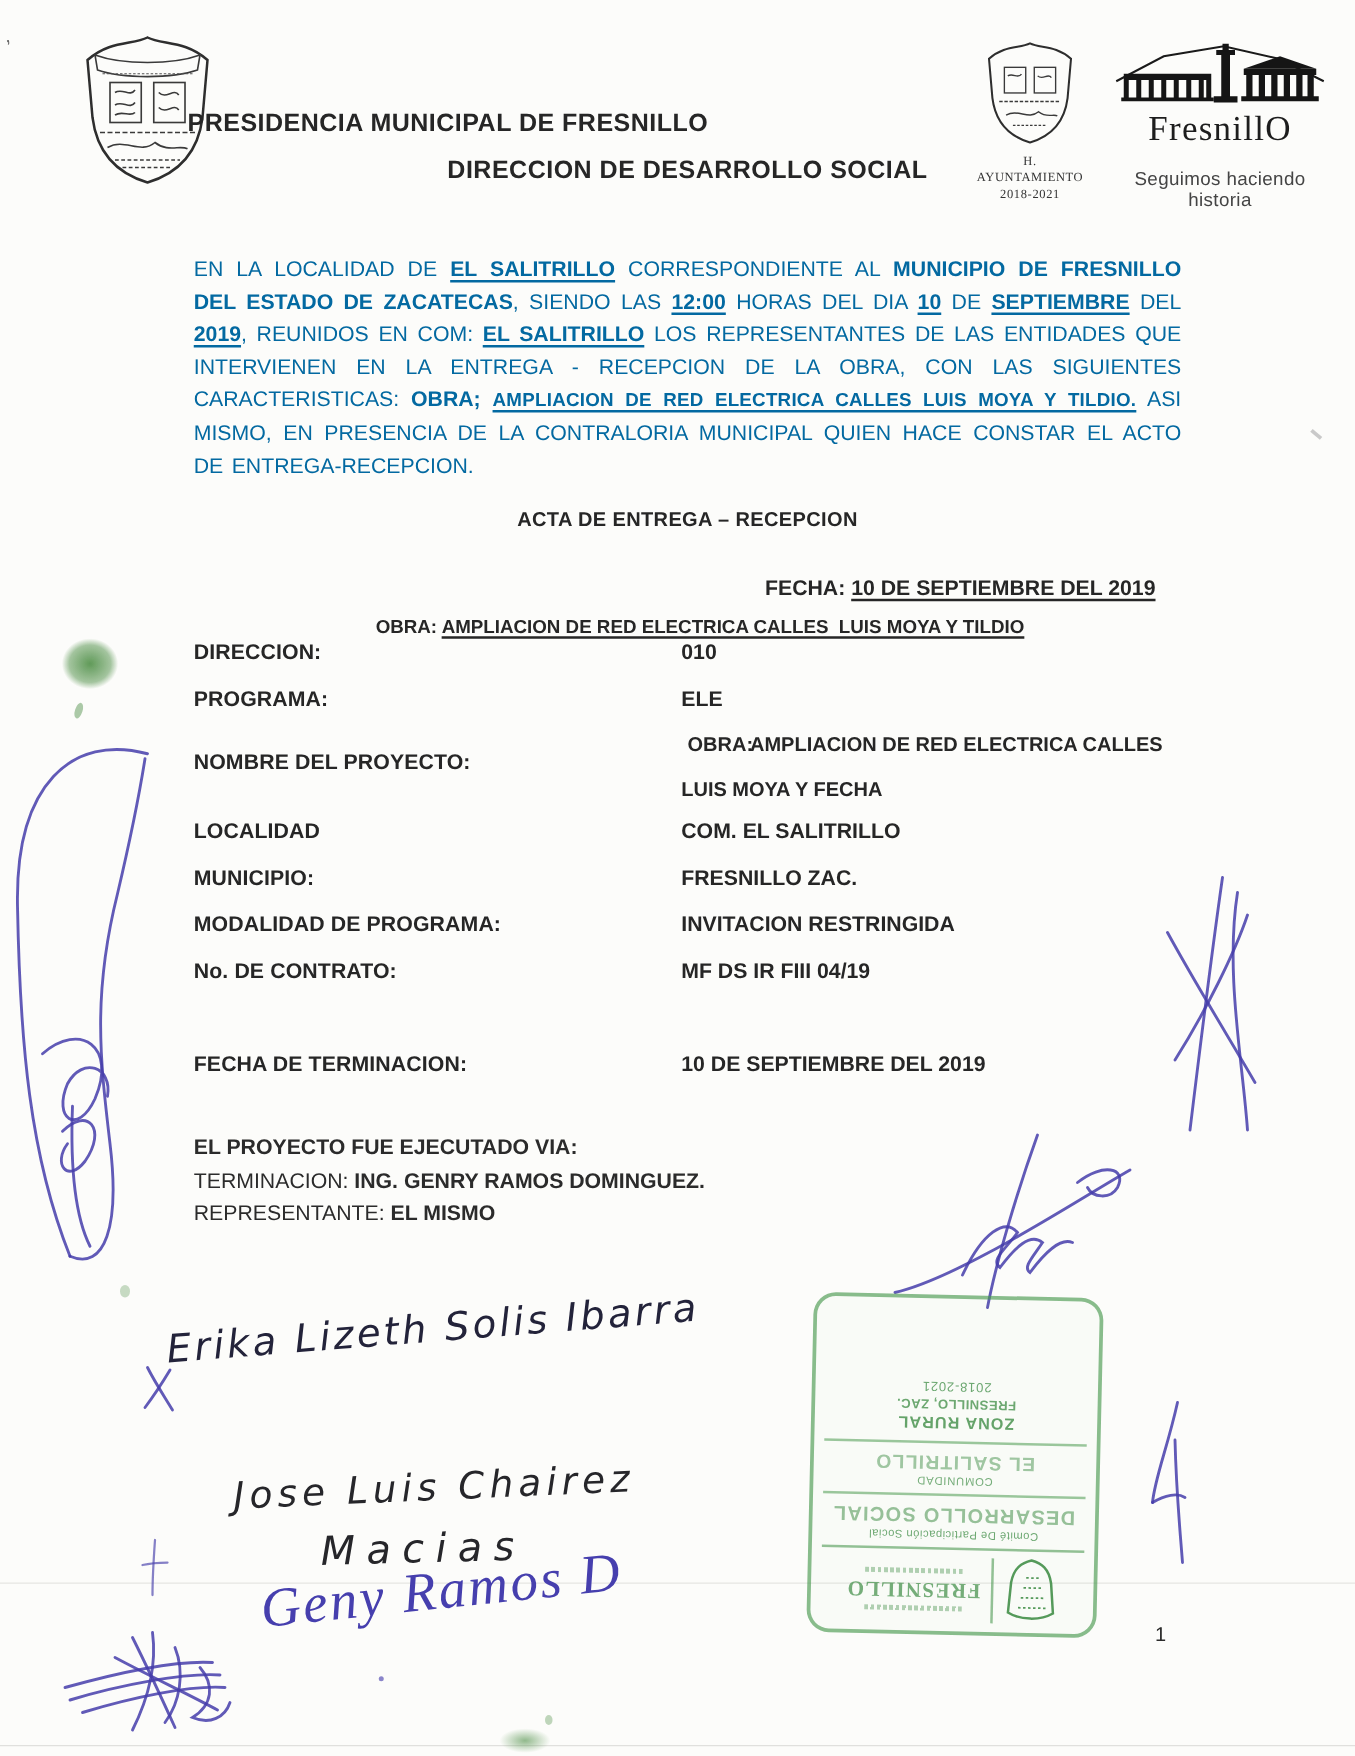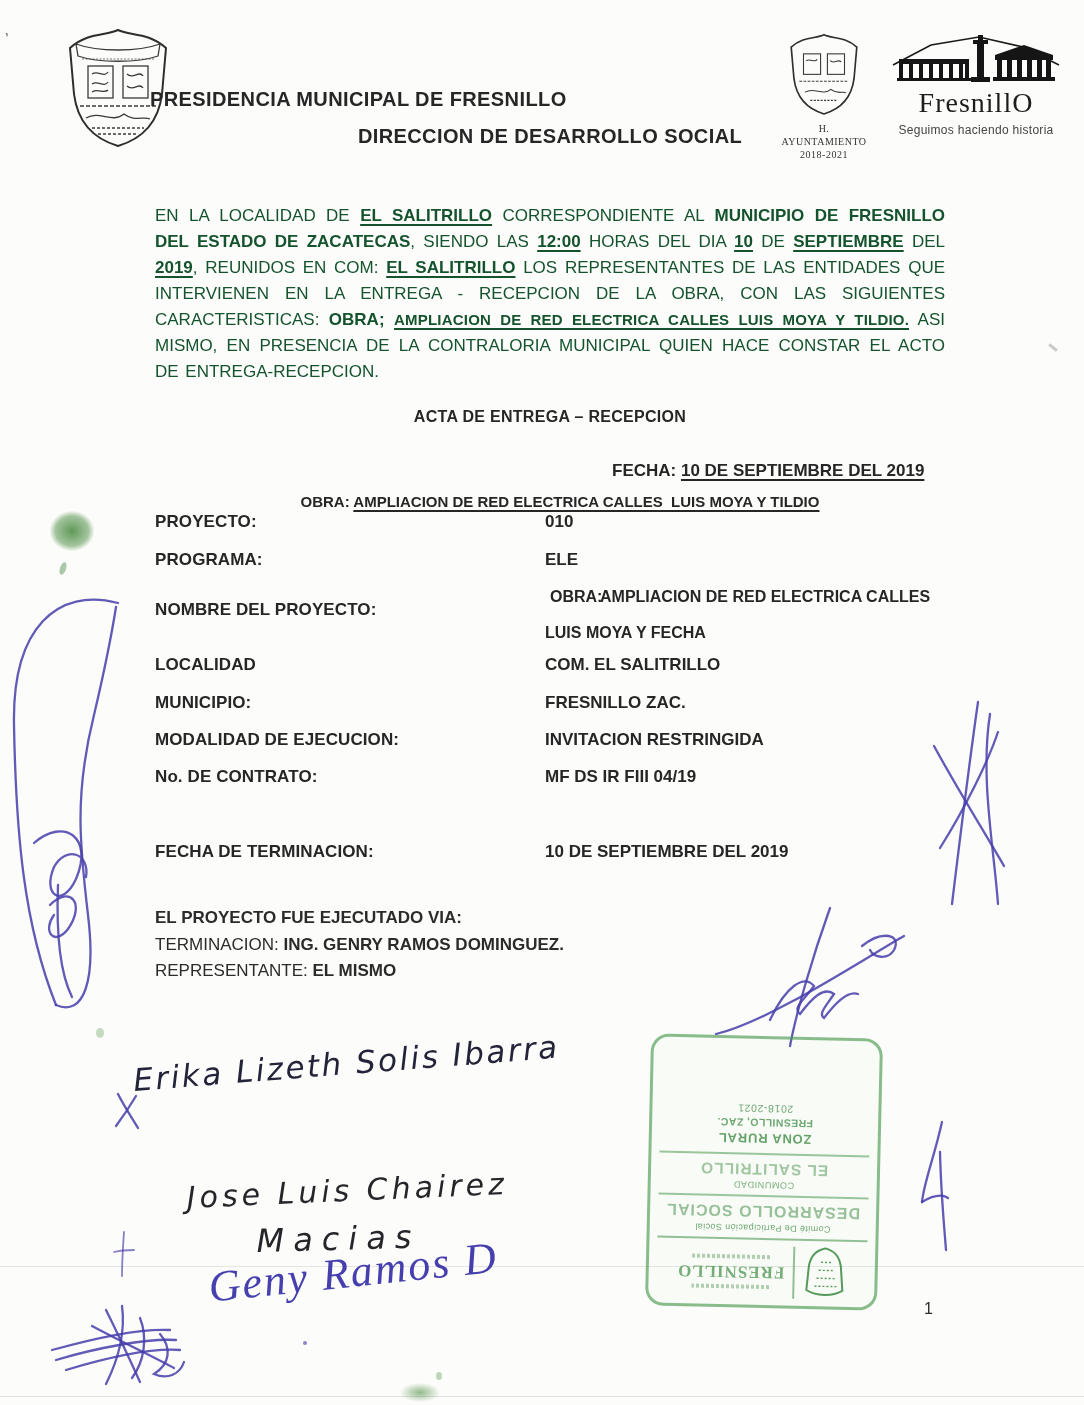--- a/index.html
+++ b/index.html
@@ -11,21 +11,21 @@
           font-weight:bold;font-size:20px;letter-spacing:.4px;}
   .title2{position:absolute;left:150px;top:125px;width:800px;text-align:center;
           font-weight:bold;font-size:20px;letter-spacing:.4px;}
   .obra-head{position:absolute;left:150px;top:163px;width:800px;text-align:center;
           font-weight:bold;font-size:15px;letter-spacing:.2px;}
   .u{text-decoration:underline;text-decoration-thickness:1.8px;text-underline-offset:3px;}
   .pre{white-space:pre-wrap;}
 
   
   .intro{position:absolute;left:155px;top:203px;width:790px;font-size:17px;line-height:26px;
-         text-align:justify;word-spacing:2px;color:#14532d;}
+         text-align:justify;word-spacing:2px;color:#0369a1;}
   .intro .r{font-weight:400;}
   .intro .b{font-weight:700;}
   .intro .bu{font-weight:700;text-decoration:underline;text-decoration-thickness:1.8px;text-underline-offset:3px;}
   .intro .bus{font-weight:700;font-size:15px;letter-spacing:.2px;
          text-decoration:underline;text-decoration-thickness:1.8px;text-underline-offset:3px;}
 
   
   .acta-title{position:absolute;left:150px;top:408px;width:800px;text-align:center;
          font-weight:bold;font-size:16px;letter-spacing:.3px;}
   .fecha-line{position:absolute;left:612px;top:461px;font-weight:bold;font-size:17px;}
@@ -74,21 +74,21 @@
   .edge-dash{position:absolute;left:1048px;top:346px;width:10px;height:3px;background:#c9c9c9;transform:rotate(40deg);}
   .blue-dot{position:absolute;left:303px;top:1341px;width:4px;height:4px;background:#5a52b5;border-radius:50%;opacity:.7;}
   .scanline{position:absolute;left:0;width:1084px;height:1px;}
 
   
   .crest-left{position:absolute;left:58px;top:22px;}
   .crest-right{position:absolute;left:776px;top:28px;width:96px;text-align:center;}
   .crest-right .cap{font-family:"Liberation Serif",serif;font-size:10px;color:#333;letter-spacing:.5px;line-height:13px;}
   .brand{position:absolute;left:890px;top:33px;width:172px;text-align:center;color:#1d1d1d;}
   .brand .wordmark{font-family:"Liberation Serif",serif;font-size:28px;letter-spacing:1px;line-height:28px;}
-  .brand .tagline{font-size:12px;color:#444;letter-spacing:.3px;margin-top:6px;}
+  .brand .tagline{font-size:15px;color:#444;letter-spacing:.3px;margin-top:17px;}
 
   
   .stamp{position:absolute;left:648px;top:1036px;width:232px;height:272px;box-sizing:border-box;
          transform:rotate(181.3deg);border:3px solid rgba(76,154,81,.65);border-radius:18px;
          color:rgba(62,140,68,.88);display:flex;flex-direction:column;align-items:center;
          padding:6px 8px;gap:2px;background:rgba(120,180,120,.02);}
   .stamp-logo-row{display:flex;align-items:center;justify-content:center;gap:8px;width:100%;
          border-bottom:2.5px solid rgba(76,154,81,.6);padding-bottom:5px;}
   .stamp-vdiv{width:2px;height:52px;background:rgba(76,154,81,.6);}
   .stamp-brand{display:flex;flex-direction:column;align-items:center;gap:3px;}
@@ -194,21 +194,21 @@
   <div class="fecha-line">
     <span>FECHA:</span>
     <span class="u pre">10 DE SEPTIEMBRE DEL 2019</span>
   </div>
   <div class="obra-line">
     <span>OBRA:</span>
     <span class="u pre">AMPLIACION DE RED ELECTRICA CALLES  LUIS MOYA Y TILDIO</span>
   </div>
 
   <div class="frow" style="top:512px">
-    <span class="flabel">PROYECTO:</span>
+    <span class="flabel">DIRECCION:</span>
     <span class="fvalue">010</span>
   </div>
   <div class="frow" style="top:550px">
     <span class="flabel">PROGRAMA:</span>
     <span class="fvalue">ELE</span>
   </div>
   <div class="frow" style="top:600px">
     <span class="flabel">NOMBRE DEL PROYECTO:</span>
   </div>
   <div class="frow" style="top:588px">
@@ -220,21 +220,21 @@
   </div>
   <div class="frow" style="top:655px">
     <span class="flabel">LOCALIDAD</span>
     <span class="fvalue">COM. EL SALITRILLO</span>
   </div>
   <div class="frow" style="top:693px">
     <span class="flabel">MUNICIPIO:</span>
     <span class="fvalue">FRESNILLO ZAC.</span>
   </div>
   <div class="frow" style="top:730px">
-    <span class="flabel">MODALIDAD DE EJECUCION:</span>
+    <span class="flabel">MODALIDAD DE PROGRAMA:</span>
     <span class="fvalue">INVITACION RESTRINGIDA</span>
   </div>
   <div class="frow" style="top:767px">
     <span class="flabel">No. DE CONTRATO:</span>
     <span class="fvalue">MF DS IR FIII 04/19</span>
   </div>
   <div class="frow" style="top:842px">
     <span class="flabel">FECHA DE TERMINACION:</span>
     <span class="fvalue">10 DE SEPTIEMBRE DEL 2019</span>
   </div>

